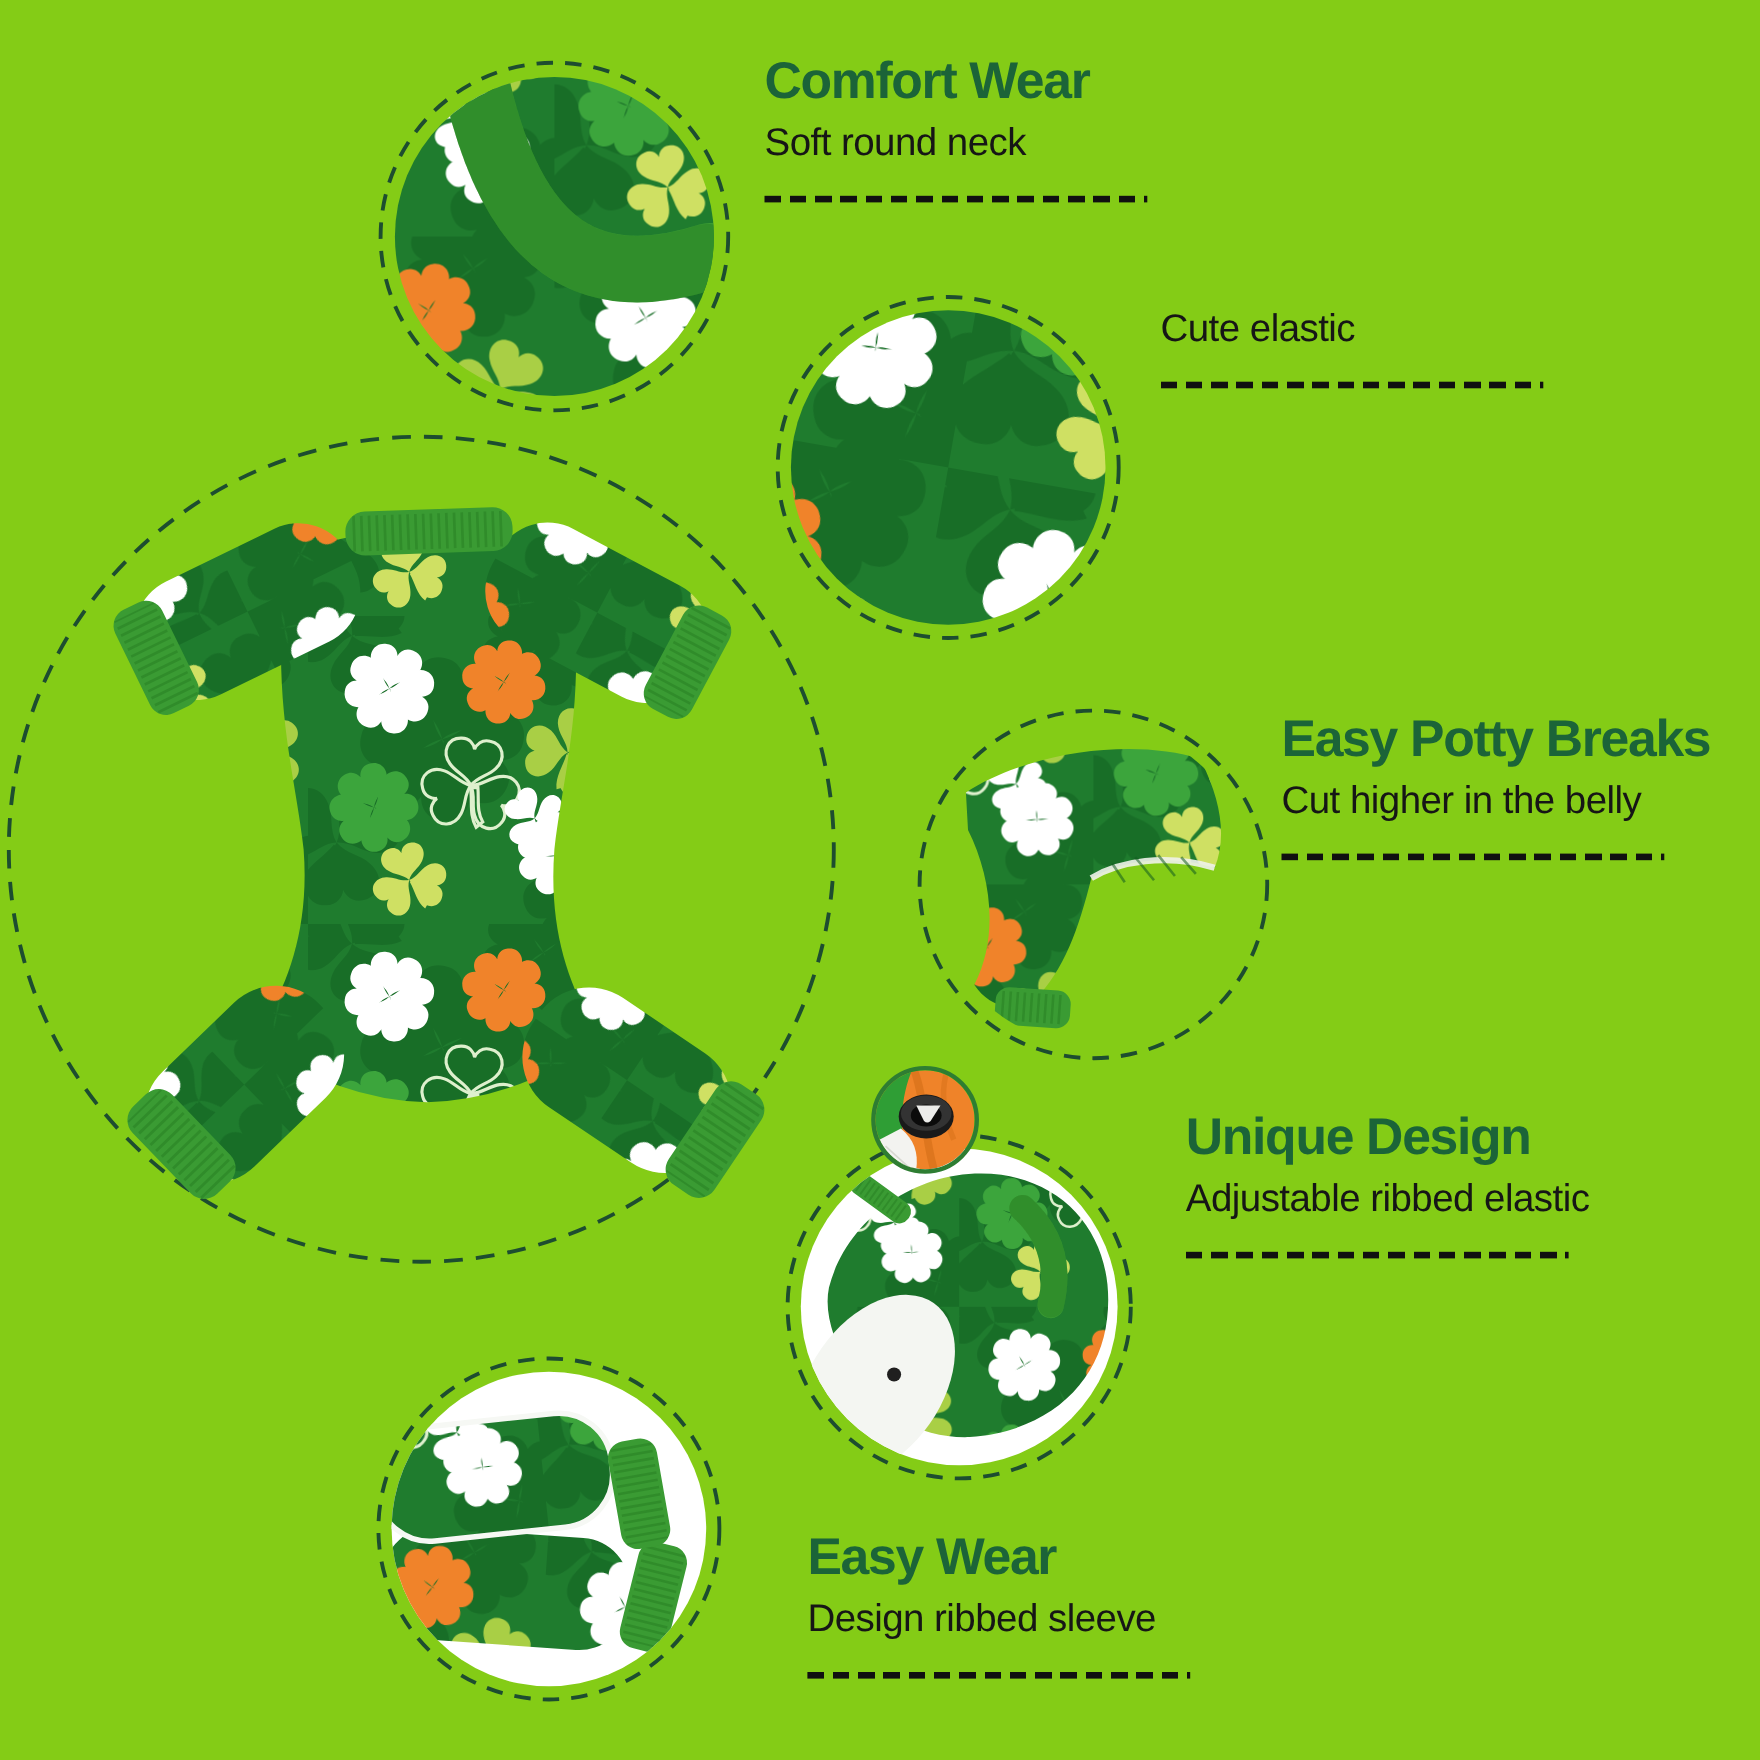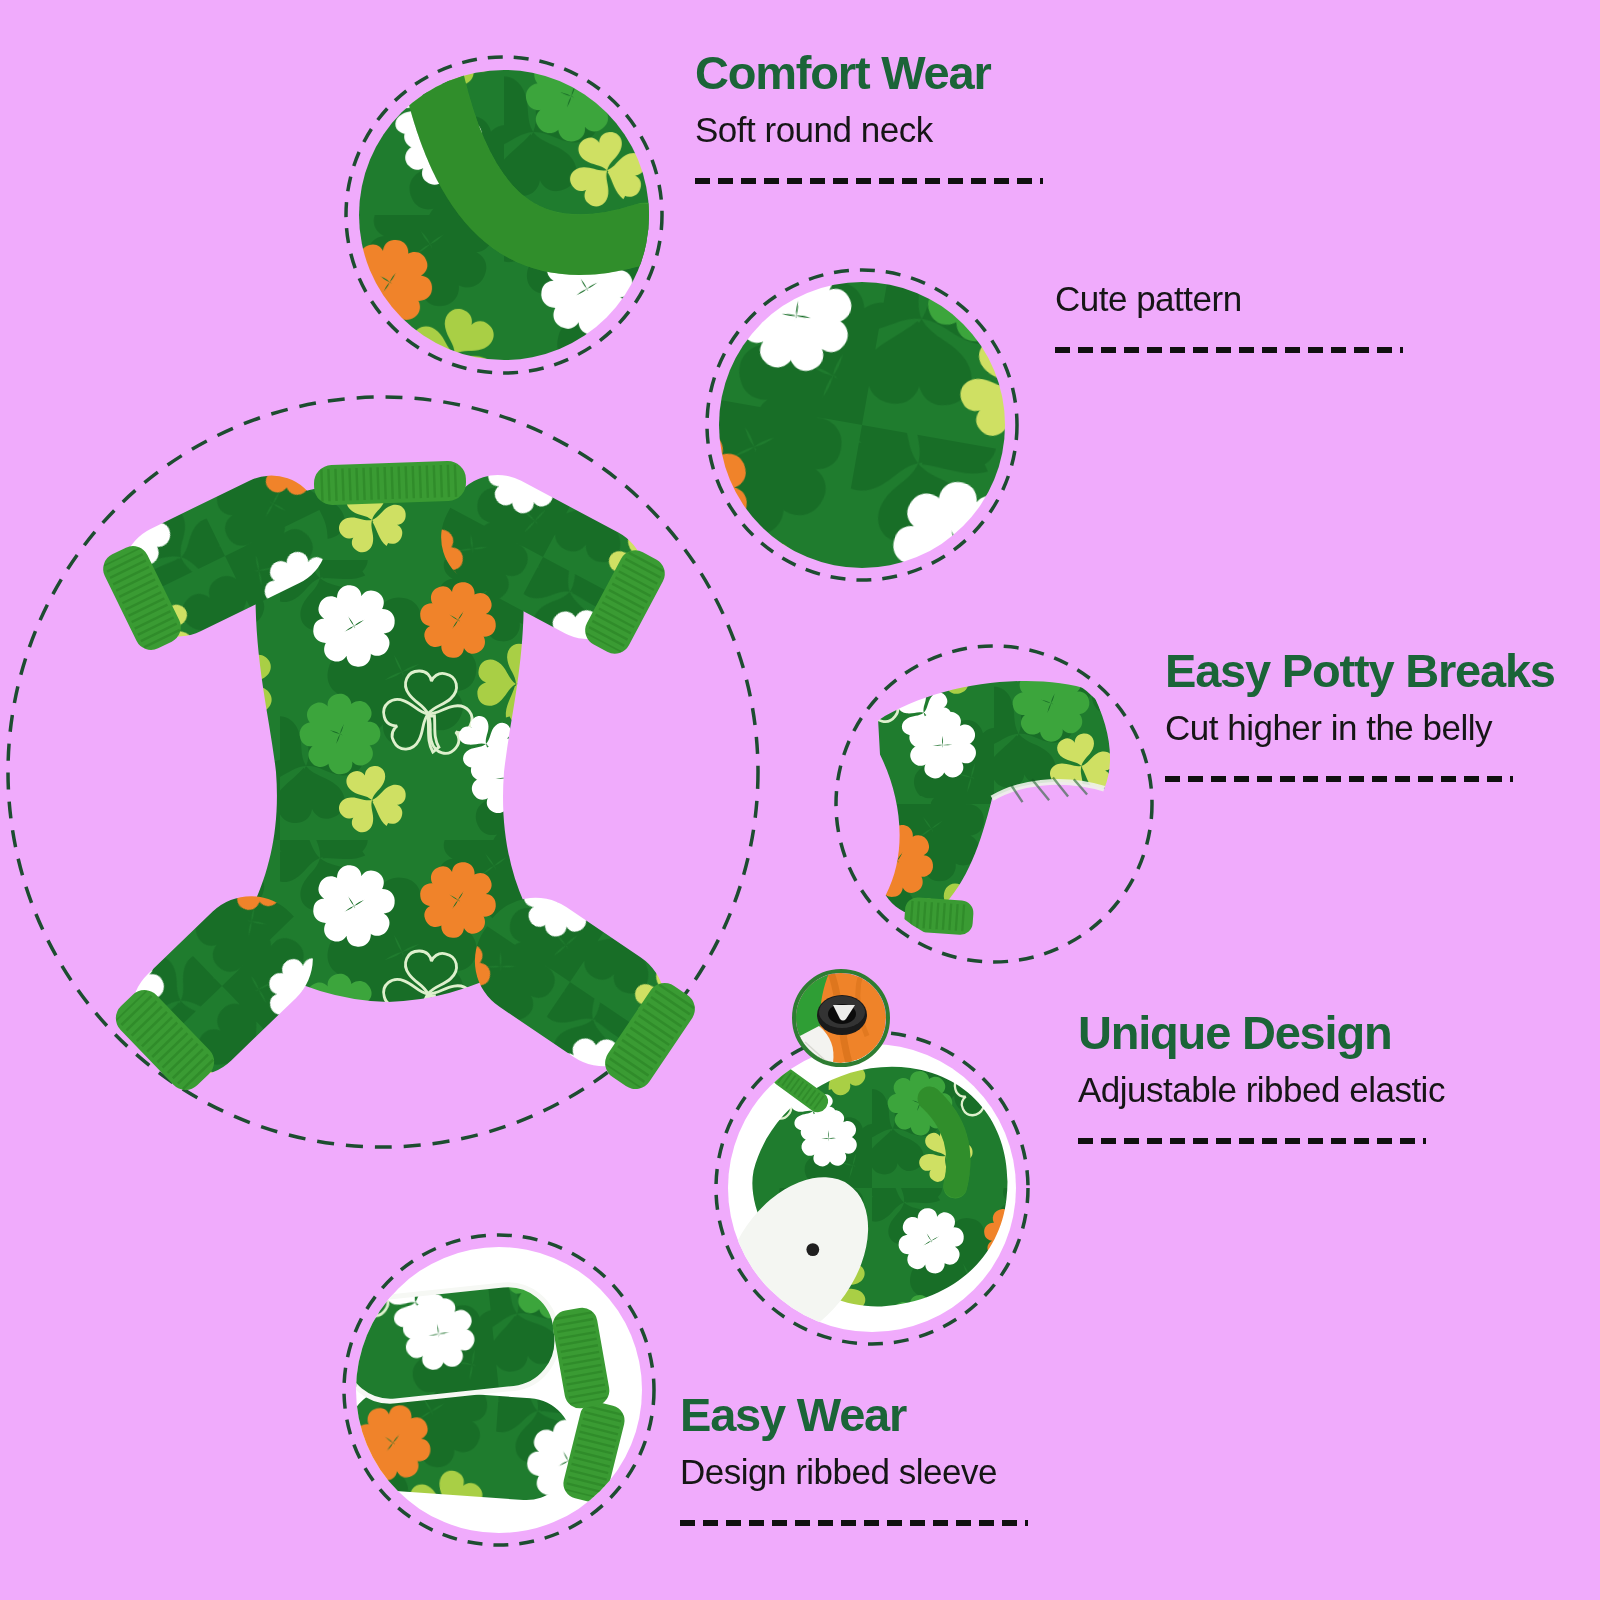--- a/index.html
+++ b/index.html
@@ -1,17 +1,17 @@
 <!DOCTYPE html>
 <html><head>
 <meta charset="utf-8">
 <style>
   html,body{margin:0;padding:0;background:#ffffff;}
   .stage{
-    position:relative;width:1600px;height:1600px;background:#f0abfc;
+    position:relative;width:1600px;height:1600px;background:#84cc16;
     font-family:"Liberation Sans",sans-serif;overflow:hidden;
   }
   .gfx{position:absolute;left:0;top:0;}
   .feature{position:absolute;width:480px;white-space:nowrap;}
   .feature h2{
     margin:0;font-size:47px;font-weight:700;color:#1b6438;
     letter-spacing:-1.2px;line-height:1.05;
   }
   .feature p{
     margin:14px 0 0 0;font-size:35px;font-weight:400;color:#161616;
@@ -202,35 +202,35 @@
     </g>
   </svg>
 
   <div class="feature" style="left:695px;top:48px;">
     <h2>Comfort Wear</h2>
     <p>Soft round neck</p>
     <div class="dash"></div>
   </div>
 
   <div class="feature" style="left:1055px;top:266px;">
-    <p>Cute pattern</p>
+    <p>Cute elastic</p>
     <div class="dash"></div>
   </div>
 
   <div class="feature" style="left:1165px;top:646px;">
     <h2>Easy Potty Breaks</h2>
     <p>Cut higher in the belly</p>
     <div class="dash"></div>
   </div>
 
   <div class="feature" style="left:1078px;top:1008px;">
     <h2>Unique Design</h2>
     <p>Adjustable ribbed elastic</p>
     <div class="dash"></div>
   </div>
 
-  <div class="feature" style="left:680px;top:1390px;">
+  <div class="feature" style="left:734px;top:1390px;">
     <h2>Easy Wear</h2>
     <p>Design ribbed sleeve</p>
     <div class="dash"></div>
   </div>
 
 </div>
 
 </body></html>

